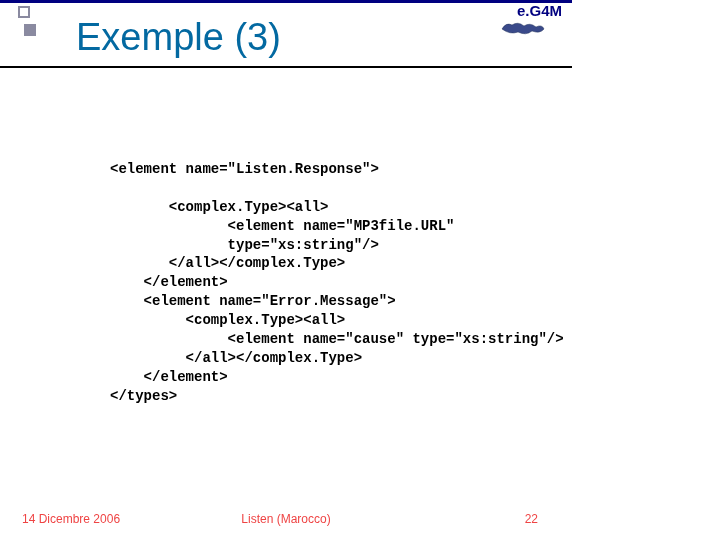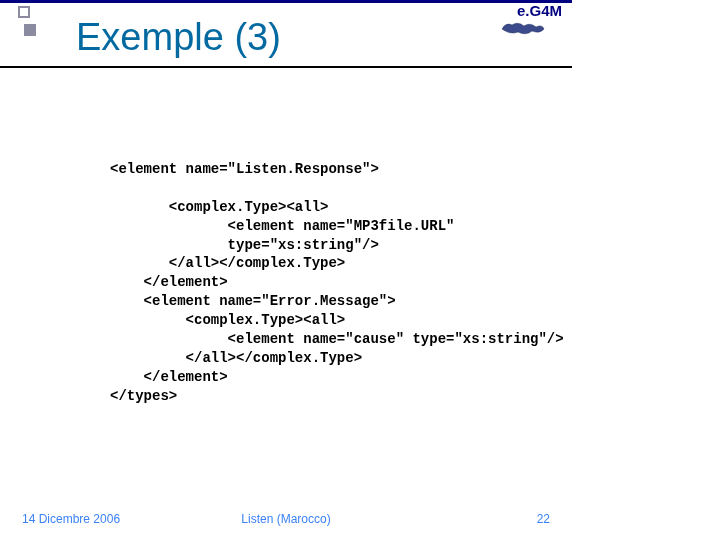--- a/index.html
+++ b/index.html
@@ -7,24 +7,24 @@
   .slide { position: relative; width: 572px; height: 540px; }
   .topbar { position: absolute; top: 0; left: 0; right: 0; height: 3px; background: #000080; }
   .sq-outline { position: absolute; top: 6px; left: 18px; width: 12px; height: 12px; border: 2px solid #8a8aa0; background: #fff; }
   .sq-filled { position: absolute; top: 24px; left: 24px; width: 12px; height: 12px; background: #8a8aa0; }
   .logo { position: absolute; top: 2px; right: 10px; width: 62px; }
   .logo-text { color: #000080; font-weight: bold; font-size: 15px; font-family: Arial, sans-serif; text-align: right; }
   .logo-shape { width: 46px; height: 18px; margin-left: auto; }
   .title { position: absolute; top: 16px; left: 40px; font-size: 38px; font-family: "Trebuchet MS", "Lucida Sans", Arial, sans-serif; letter-spacing: 0px; color: #0369a1; margin-left: 36px; }
   .title-underline { position: absolute; top: 66px; left: 0; right: 0; height: 2px; background: #000; }
   .code { position: absolute; top: 160px; left: 110px; right: 40px; font-family: "Courier New", monospace; font-size: 14px; font-weight: bold; line-height: 1.35; white-space: pre; color: #000; }
-  .footer { position: absolute; bottom: 14px; left: 0; right: 0; height: 20px; font-size: 12px; color: #3b82f6; }
+  .footer { position: absolute; bottom: 14px; left: 0; right: 0; height: 20px; font-size: 12px; color: #ef4444; }
   .fdate { position: absolute; left: 22px; bottom: 0; }
   .floc  { position: absolute; left: 50%; transform: translateX(-50%); bottom: 0; }
-  .fnum  { position: absolute; right: 22px; bottom: 0; }
+  .fnum  { position: absolute; right: 34px; bottom: 0; }
 </style>
 </head>
 <body>
 
 <div class="slide">
   <div class="topbar"></div>
   <div class="sq-outline"></div>
   <div class="sq-filled"></div>
 
   <div class="logo">

